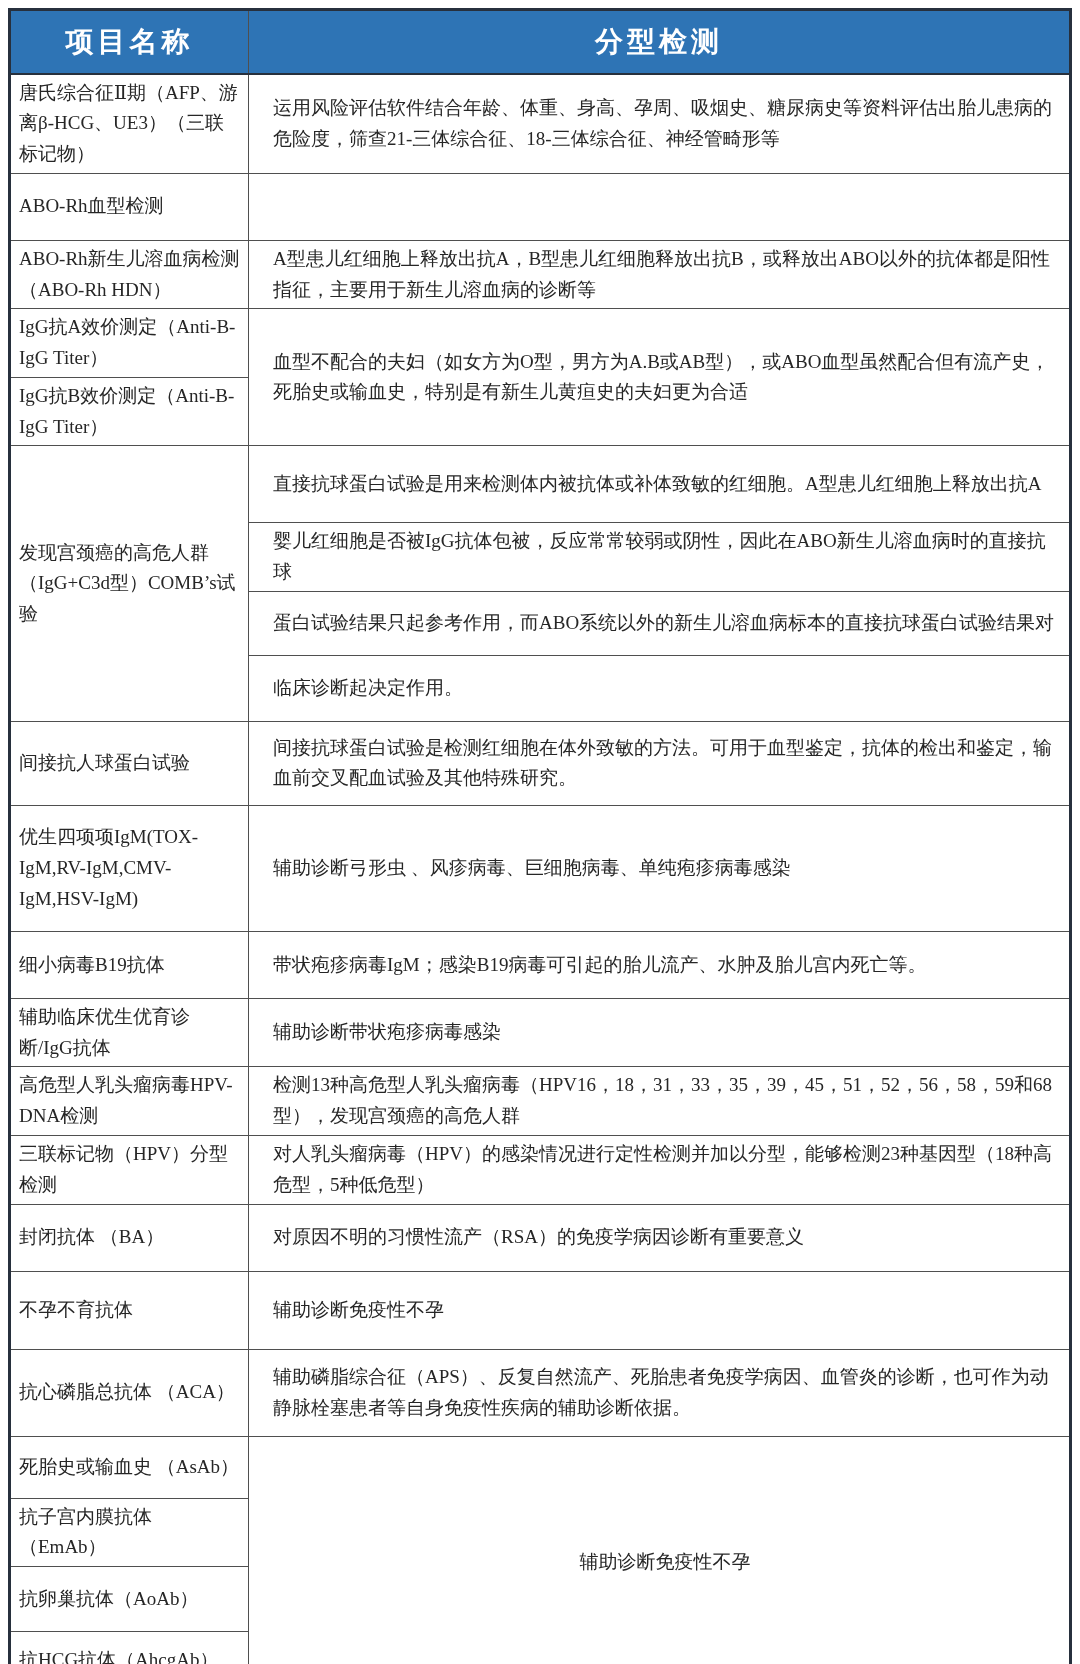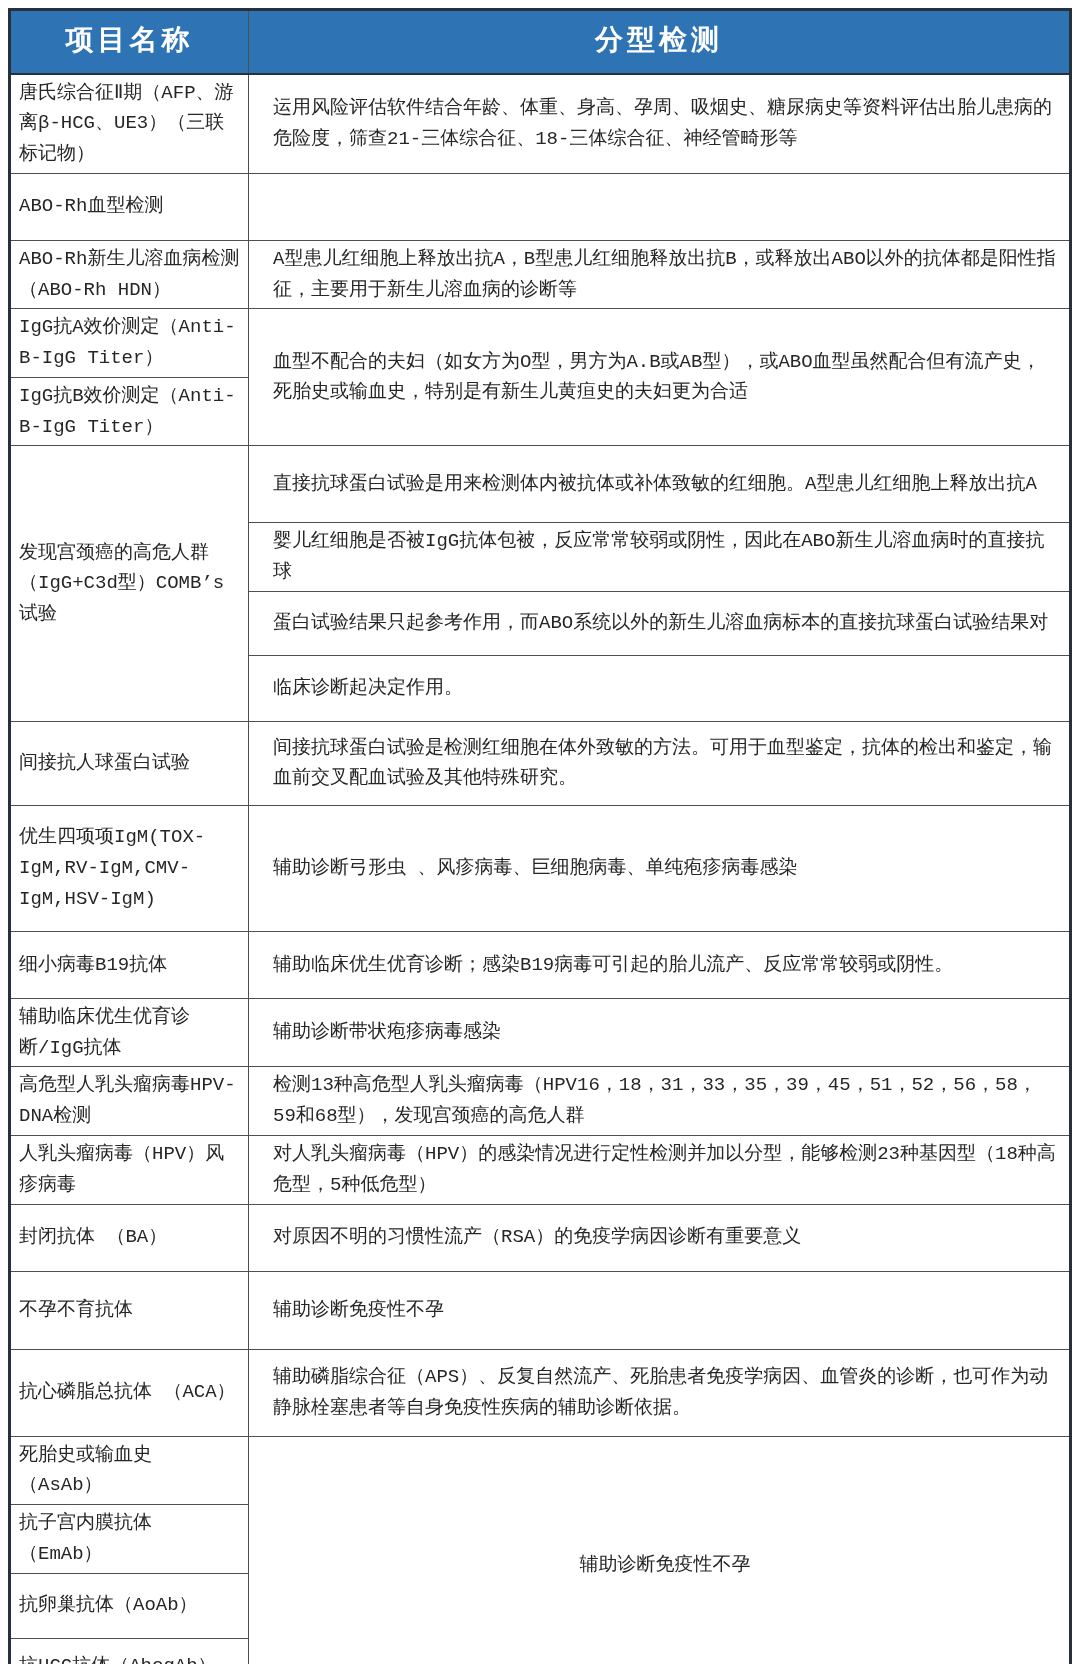--- a/index.html
+++ b/index.html
@@ -1,21 +1,21 @@
 <!DOCTYPE html>
 <html><head>
 <meta charset="utf-8">
 <style>
   html,body{margin:0;padding:0;}
   body{
     width:1080px;height:1664px;background:#f2f2f2;
     font-family:"Liberation Serif","DejaVu Serif",serif;
   }
   .page{
-    position:relative;width:1080px;height:1664px;background:#ffffff;overflow:hidden;font-family:Liberation Mono, monospace;
+    position:relative;width:1080px;height:1664px;background:#ffffff;overflow:hidden;
   }
   table.ref{
     position:absolute;left:8px;top:8px;width:1064px;
     border-collapse:collapse;table-layout:fixed;
     border:3px solid #27303d;
     background:#ffffff;
   }
   th,td{
     border:1px solid #4f4f4f;
     color:#262626;
@@ -96,35 +96,35 @@
         <td class="meaning">间接抗球蛋白试验是检测红细胞在体外致敏的方法。可用于血型鉴定，抗体的检出和鉴定，输血前交叉配血试验及其他特殊研究。</td>
       </tr>
 
       <tr style="height:126px">
         <td class="name">优生四项项IgM(TOX-IgM,RV-IgM,CMV-IgM,HSV-IgM)</td>
         <td class="meaning">辅助诊断弓形虫 、风疹病毒、巨细胞病毒、单纯疱疹病毒感染</td>
       </tr>
 
       <tr style="height:67px">
         <td class="name">细小病毒B19抗体</td>
-        <td class="meaning">辅助临床优生优育诊断；感染B19病毒可引起的胎儿流产、反应常常较弱或阴性。</td>
+        <td class="meaning">带状疱疹病毒IgM；感染B19病毒可引起的胎儿流产、水肿及胎儿宫内死亡等。</td>
       </tr>
 
       <tr style="height:65px">
         <td class="name">辅助临床优生优育诊断/IgG抗体</td>
         <td class="meaning">辅助诊断带状疱疹病毒感染</td>
       </tr>
 
       <tr style="height:62px">
         <td class="name">高危型人乳头瘤病毒HPV-DNA检测</td>
         <td class="meaning">检测13种高危型人乳头瘤病毒（HPV16，18，31，33，35，39，45，51，52，56，58，59和68型），发现宫颈癌的高危人群</td>
       </tr>
 
       <tr style="height:66px">
-        <td class="name">人乳头瘤病毒（HPV）风疹病毒</td>
+        <td class="name">三联标记物（HPV）分型检测</td>
         <td class="meaning">对人乳头瘤病毒（HPV）的感染情况进行定性检测并加以分型，能够检测23种基因型（18种高危型，5种低危型）</td>
       </tr>
 
       <tr style="height:67px">
         <td class="name">封闭抗体 （BA）</td>
         <td class="meaning">对原因不明的习惯性流产（RSA）的免疫学病因诊断有重要意义</td>
       </tr>
 
       <tr style="height:78px">
         <td class="name">不孕不育抗体</td>

